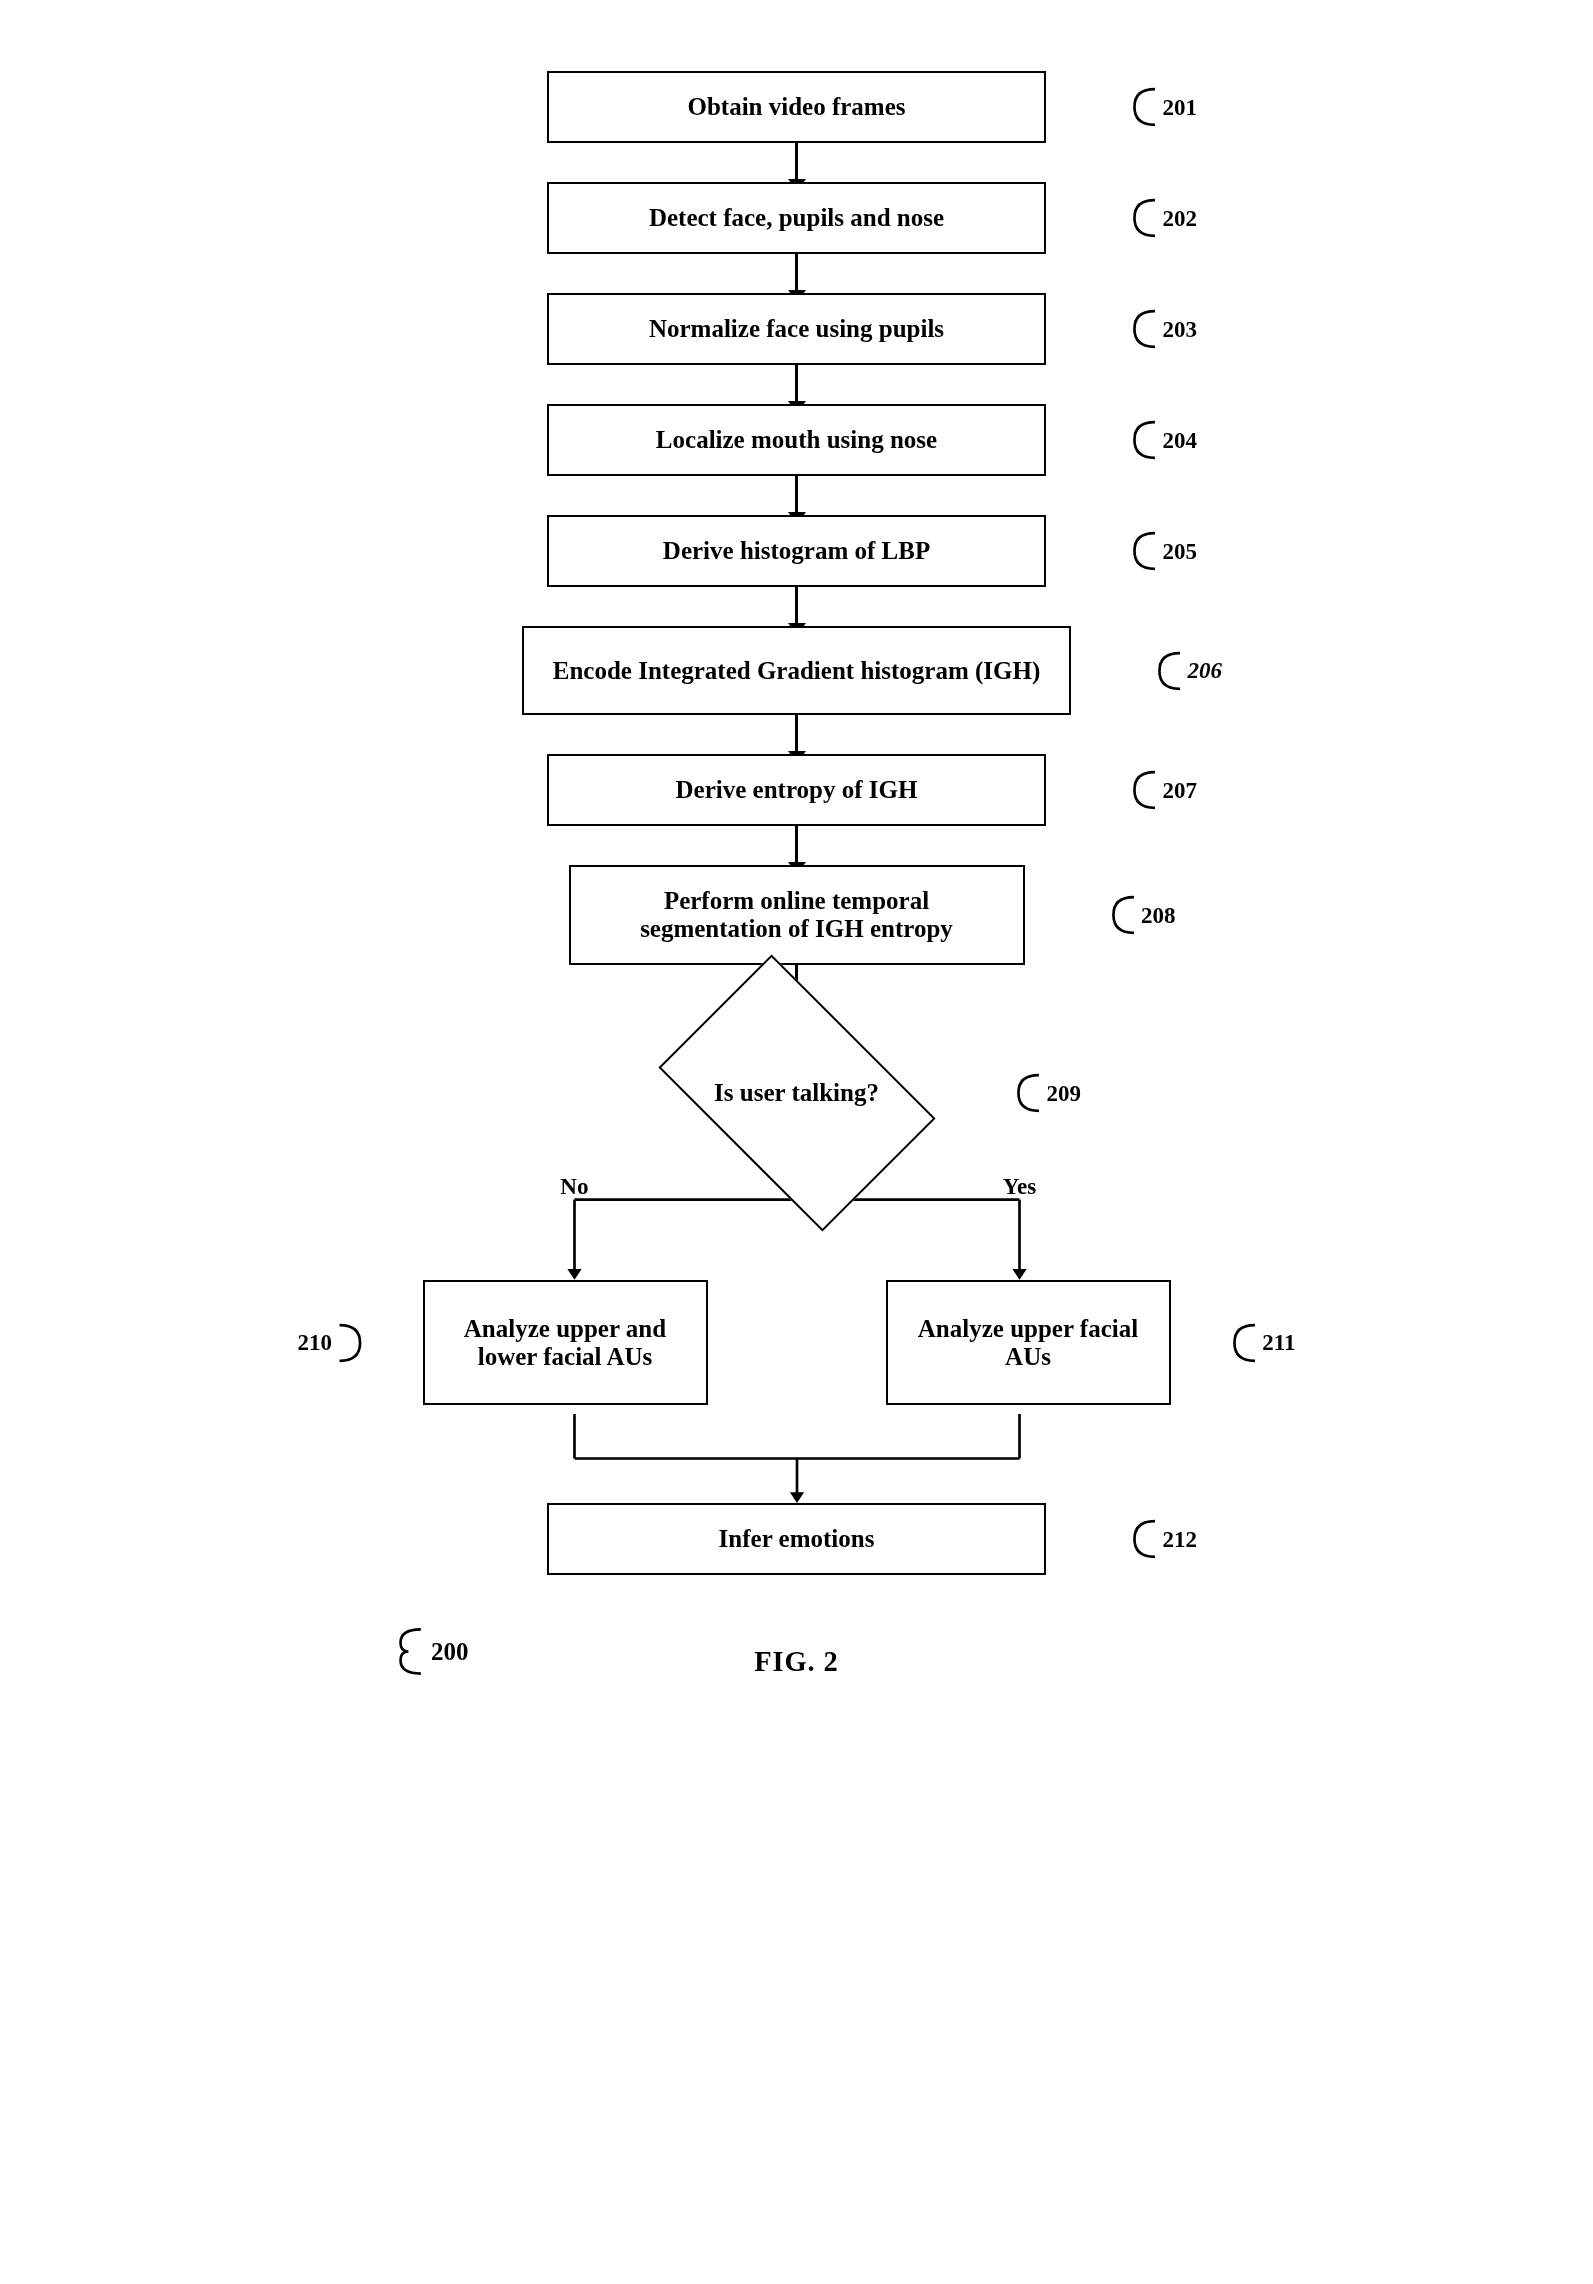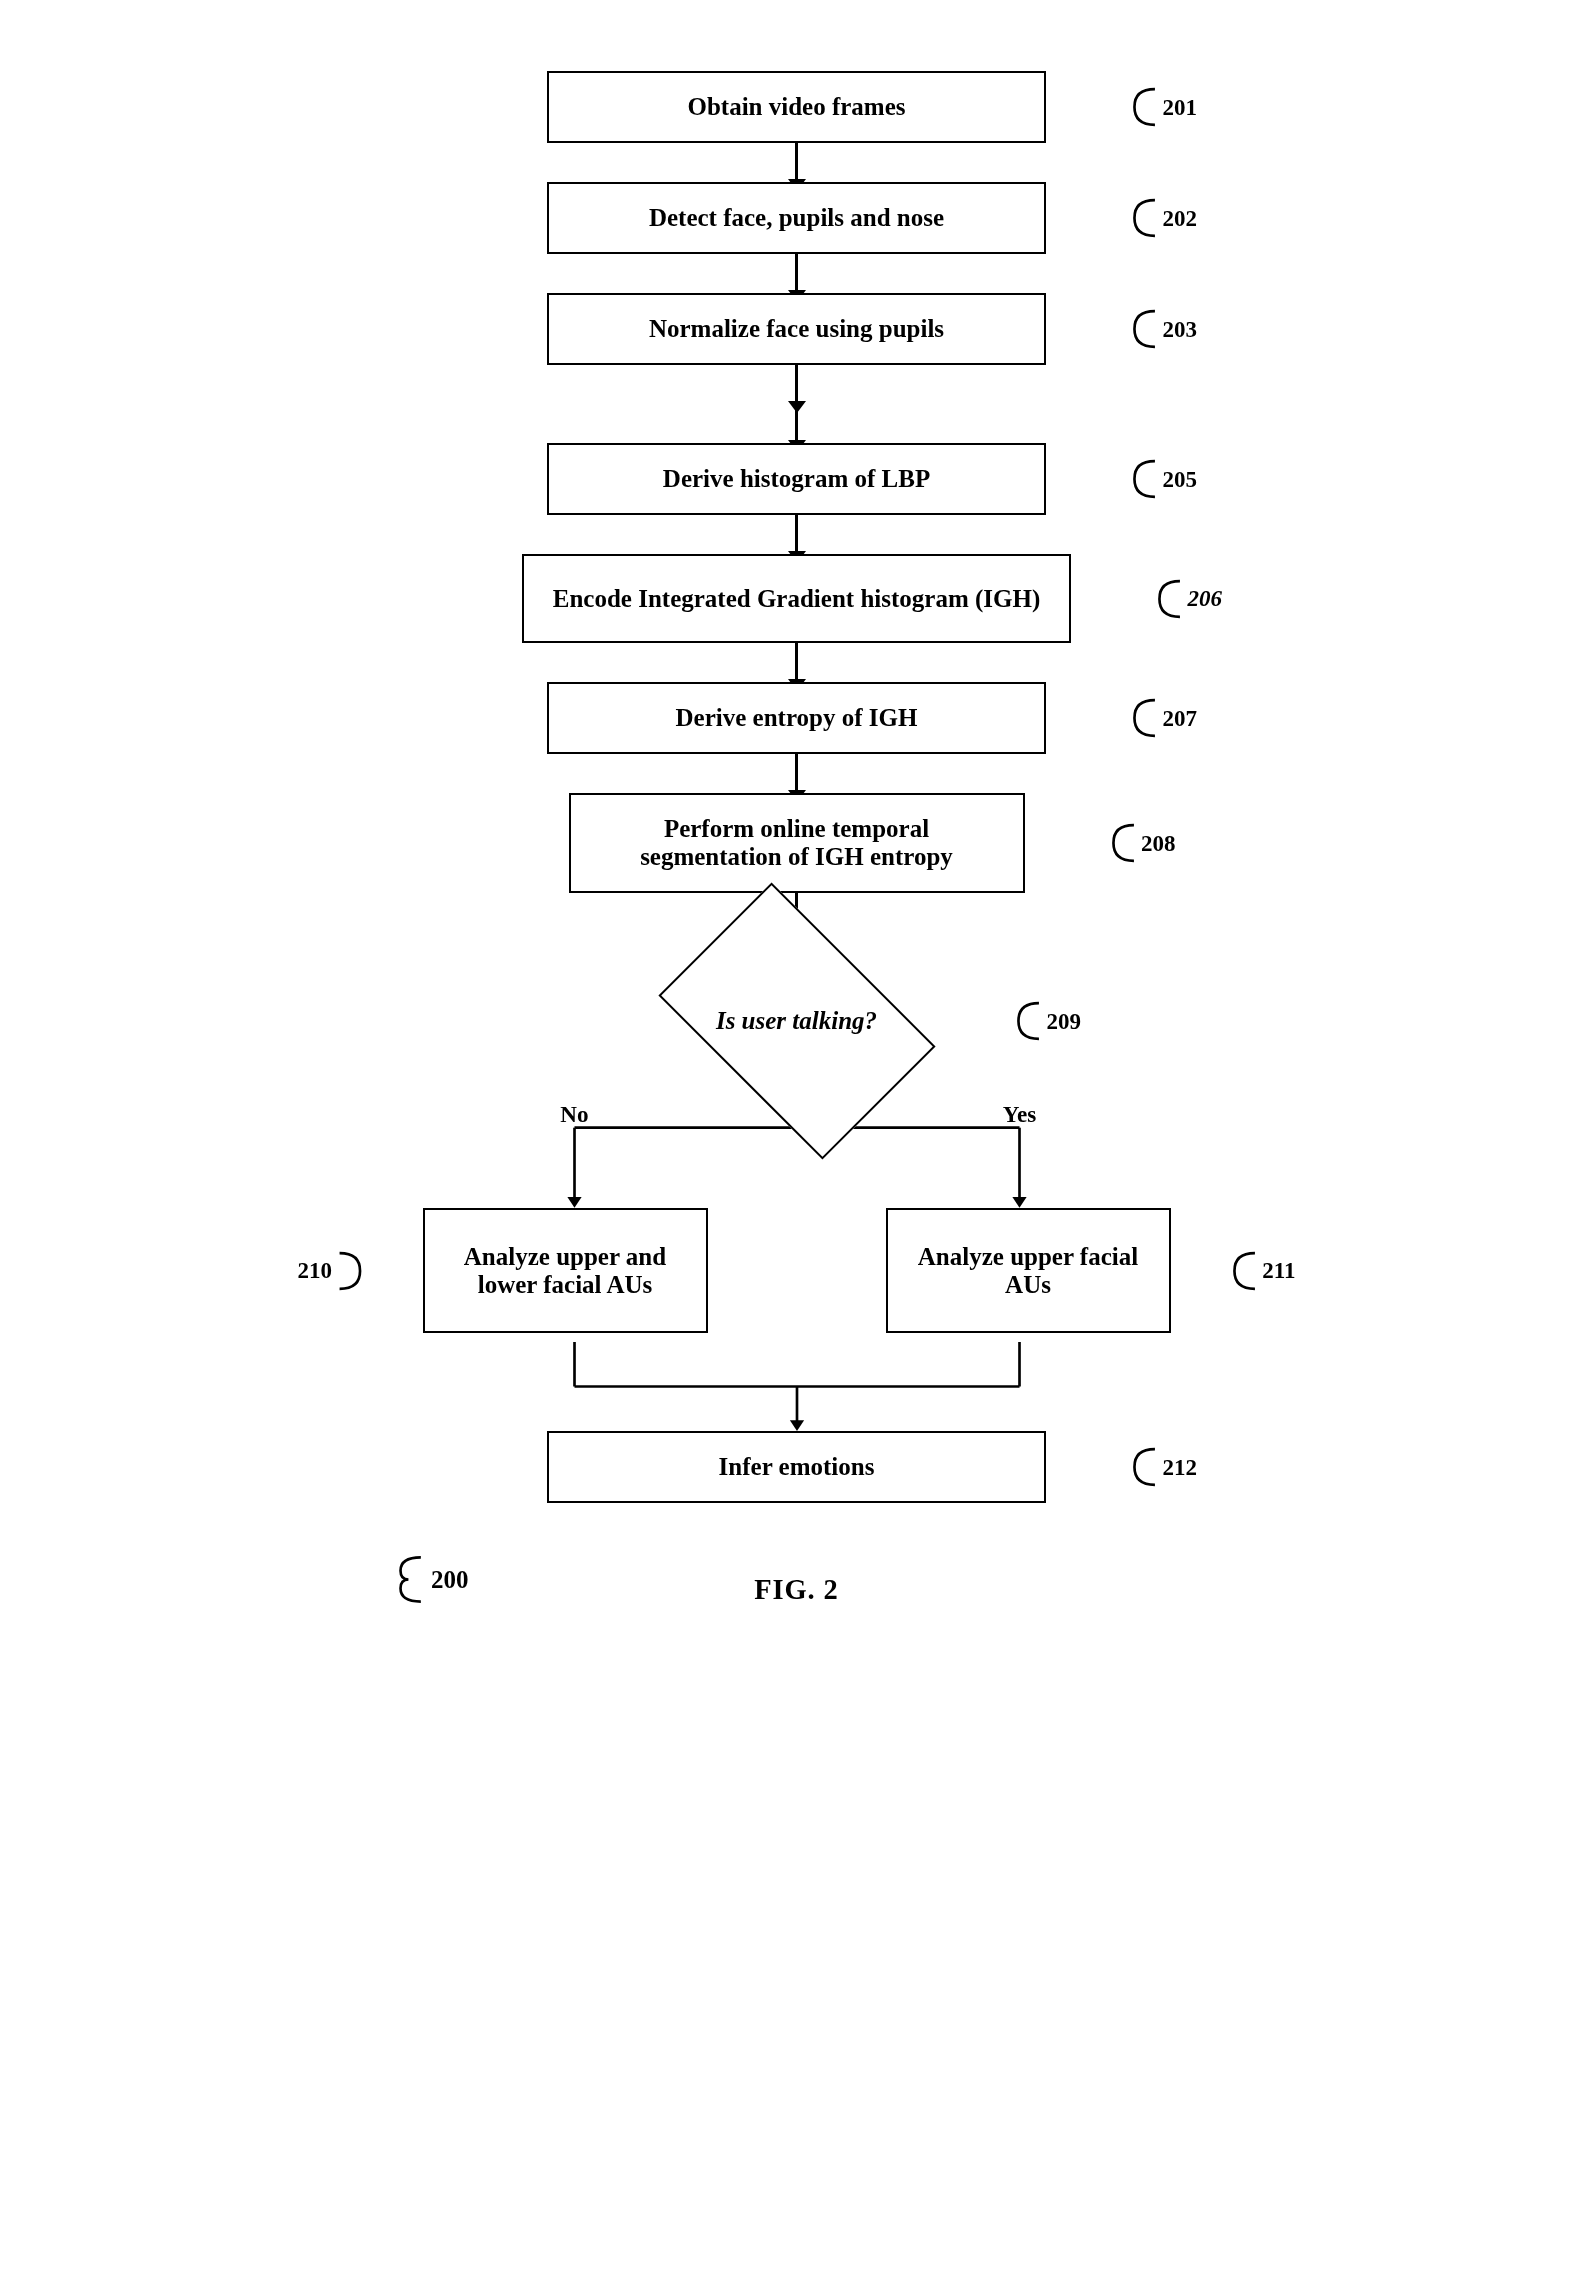--- a/index.html
+++ b/index.html
@@ -69,21 +69,20 @@
     }
     
     .diamond-wrapper {
       position: relative;
       display: flex;
       align-items: center;
       justify-content: center;
       width: 267px;
       height: 178px;
       margin: 0 auto;
-      font-style: italic;
     }
     .diamond {
       width: 232px;
       height: 160px;
       background: #fff;
       border: 2.7px solid #000;
       transform: rotate(45deg);
       position: absolute;
     }
     .diamond-text {
@@ -183,20 +182,31 @@
       <div style="right:-151px; top:50%; transform:translateY(-50%); position:absolute; display:flex; flex-direction:row; align-items:center; gap:3.6px;">
         <svg width="28.5" height="45" viewBox="0 0 32 50">
             <path d="M28,5 Q5,5 5,25 Q5,45 28,45" fill="none" stroke="#000" stroke-width="3"></path>
           </svg>
         <span style="font-size:23px;font-weight:bold;font-family:'Times New Roman',serif;">203</span>
       </div>
     </div>
 
     <div class="arrow-down" style="height:39px;"></div>
 
+    <div class="step-row">
+      <div class="box box-wide">
+        <span>Localize mouth using nose</span>
+      </div>
+      <div style="right:-151px; top:50%; transform:translateY(-50%); position:absolute; display:flex; flex-direction:row; align-items:center; gap:3.6px;">
+        <svg width="28.5" height="45" viewBox="0 0 32 50">
+            <path d="M28,5 Q5,5 5,25 Q5,45 28,45" fill="none" stroke="#000" stroke-width="3"></path>
+          </svg>
+        <span style="font-size:23px;font-weight:bold;font-family:'Times New Roman',serif;">204</span>
+      </div>
+    </div>
 
     <div class="arrow-down" style="height:39px;"></div>
 
     <div class="step-row">
       <div class="box box-wide">
         <span>Derive histogram of LBP</span>
       </div>
       <div style="right:-151px; top:50%; transform:translateY(-50%); position:absolute; display:flex; flex-direction:row; align-items:center; gap:3.6px;">
         <svg width="28.5" height="45" viewBox="0 0 32 50">
             <path d="M28,5 Q5,5 5,25 Q5,45 28,45" fill="none" stroke="#000" stroke-width="3"></path>

